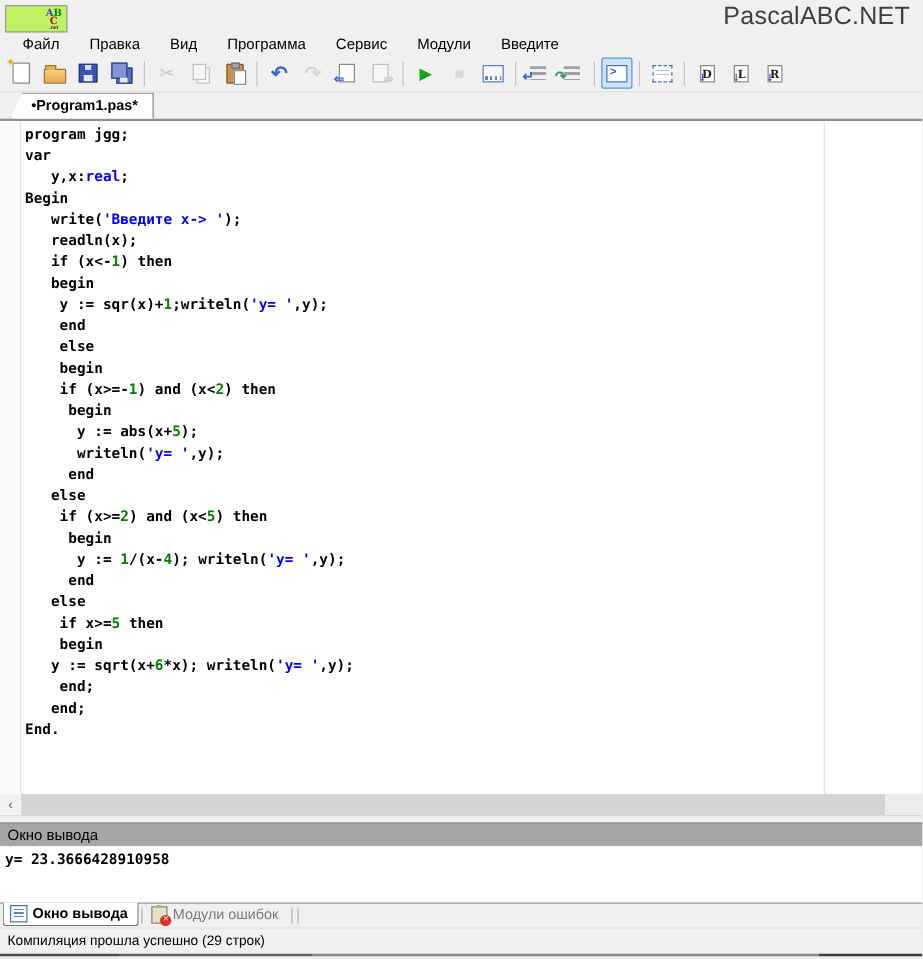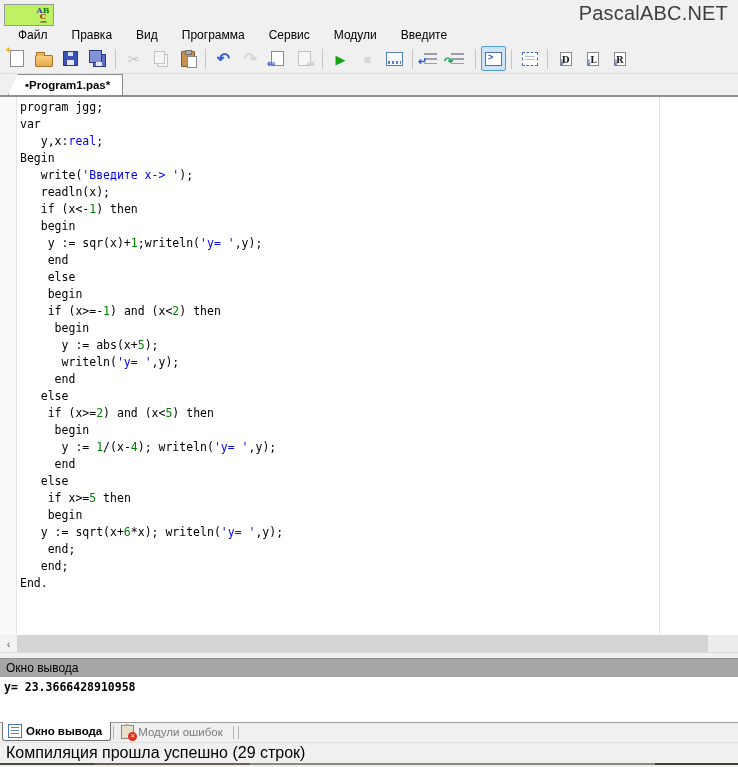--- a/index.html
+++ b/index.html
@@ -89,21 +89,21 @@
   
   .tabstrip{height:21px;background:#f0f0f0;padding-left:8px;display:flex;align-items:flex-end;
             border-bottom:2px solid #8f8f8f;}
   .doc-tab{height:21px;background:#fff;border:1px solid #8a8a8a;border-bottom:none;
            clip-path:polygon(10px 0,100% 0,100% 100%,0 100%);
            padding:4px 12px 0 16px;font-weight:bold;font-size:11.5px;box-sizing:border-box;}
 
   
   .editor{height:538px;background:#fff;position:relative;display:flex;}
   .gutter{width:16px;background:#fafafa;border-right:1px solid #e4e4e4;}
-  .code{padding:2px 0 0 3px;font-family:"DejaVu Sans Mono",monospace;font-weight:normal;
+  .code{padding:2px 0 0 3px;font-family:"DejaVu Sans Mono",monospace;font-weight:bold;
         font-size:11.5px;white-space:pre;}
   .cl{height:17px;line-height:17px;}
   .tok-str{color:var(--str,#0000ff);}
   .tok-num{color:var(--num,#008000);}
   .tok-kw2{color:var(--kw2,#0000ff);}
   .margin-line{position:absolute;top:0;bottom:0;left:659px;width:1px;background:#e3e3e3;}
 
   
   .hscroll{height:17px;display:flex;background:#ececec;}
   .sb-btn{width:17px;height:17px;background:#f2f2f2;display:flex;align-items:center;justify-content:center;
@@ -131,21 +131,21 @@
   .bt-ic-output::before,.bt-ic-messages::before{content:"";position:absolute;left:2px;top:2px;width:8px;height:8px;
       background:repeating-linear-gradient(#5a84b8 0 1px,transparent 1px 3px);}
   .bt-ic-messages{border-color:#7a94b5;}
   .bt-ic-error{width:11px;height:12px;background:#e8e0c8;border:1px solid #8a8a7a;}
   .bt-ic-error::before{content:"";position:absolute;top:-2px;left:3px;width:4px;height:2px;background:#b0b0a0;}
   .bt-ic-error::after{content:"✕";position:absolute;right:-4px;bottom:-3px;width:9px;height:9px;
       background:#e03020;border-radius:50%;color:#fff;font-size:6px;line-height:9px;text-align:center;}
 
   
   .statusbar{height:21px;background:#f0f0f0;border-top:1px solid #e0e0e0;box-sizing:border-box;
-             font-size:16px;display:flex;align-items:center;padding-left:6px;}
+             font-size:11px;display:flex;align-items:center;padding-left:6px;}
   .taskbar-sliver{height:2px;background:linear-gradient(90deg,#4a4a42 0 95px,#6b5f52 95px 250px,
              #8a8a84 250px 655px,#3f3f39 655px 100%);}
 </style>
 </head>
 <body>
 
 <div class="window">
 
   <div class="titlebar">
     <div class="app-icon">

